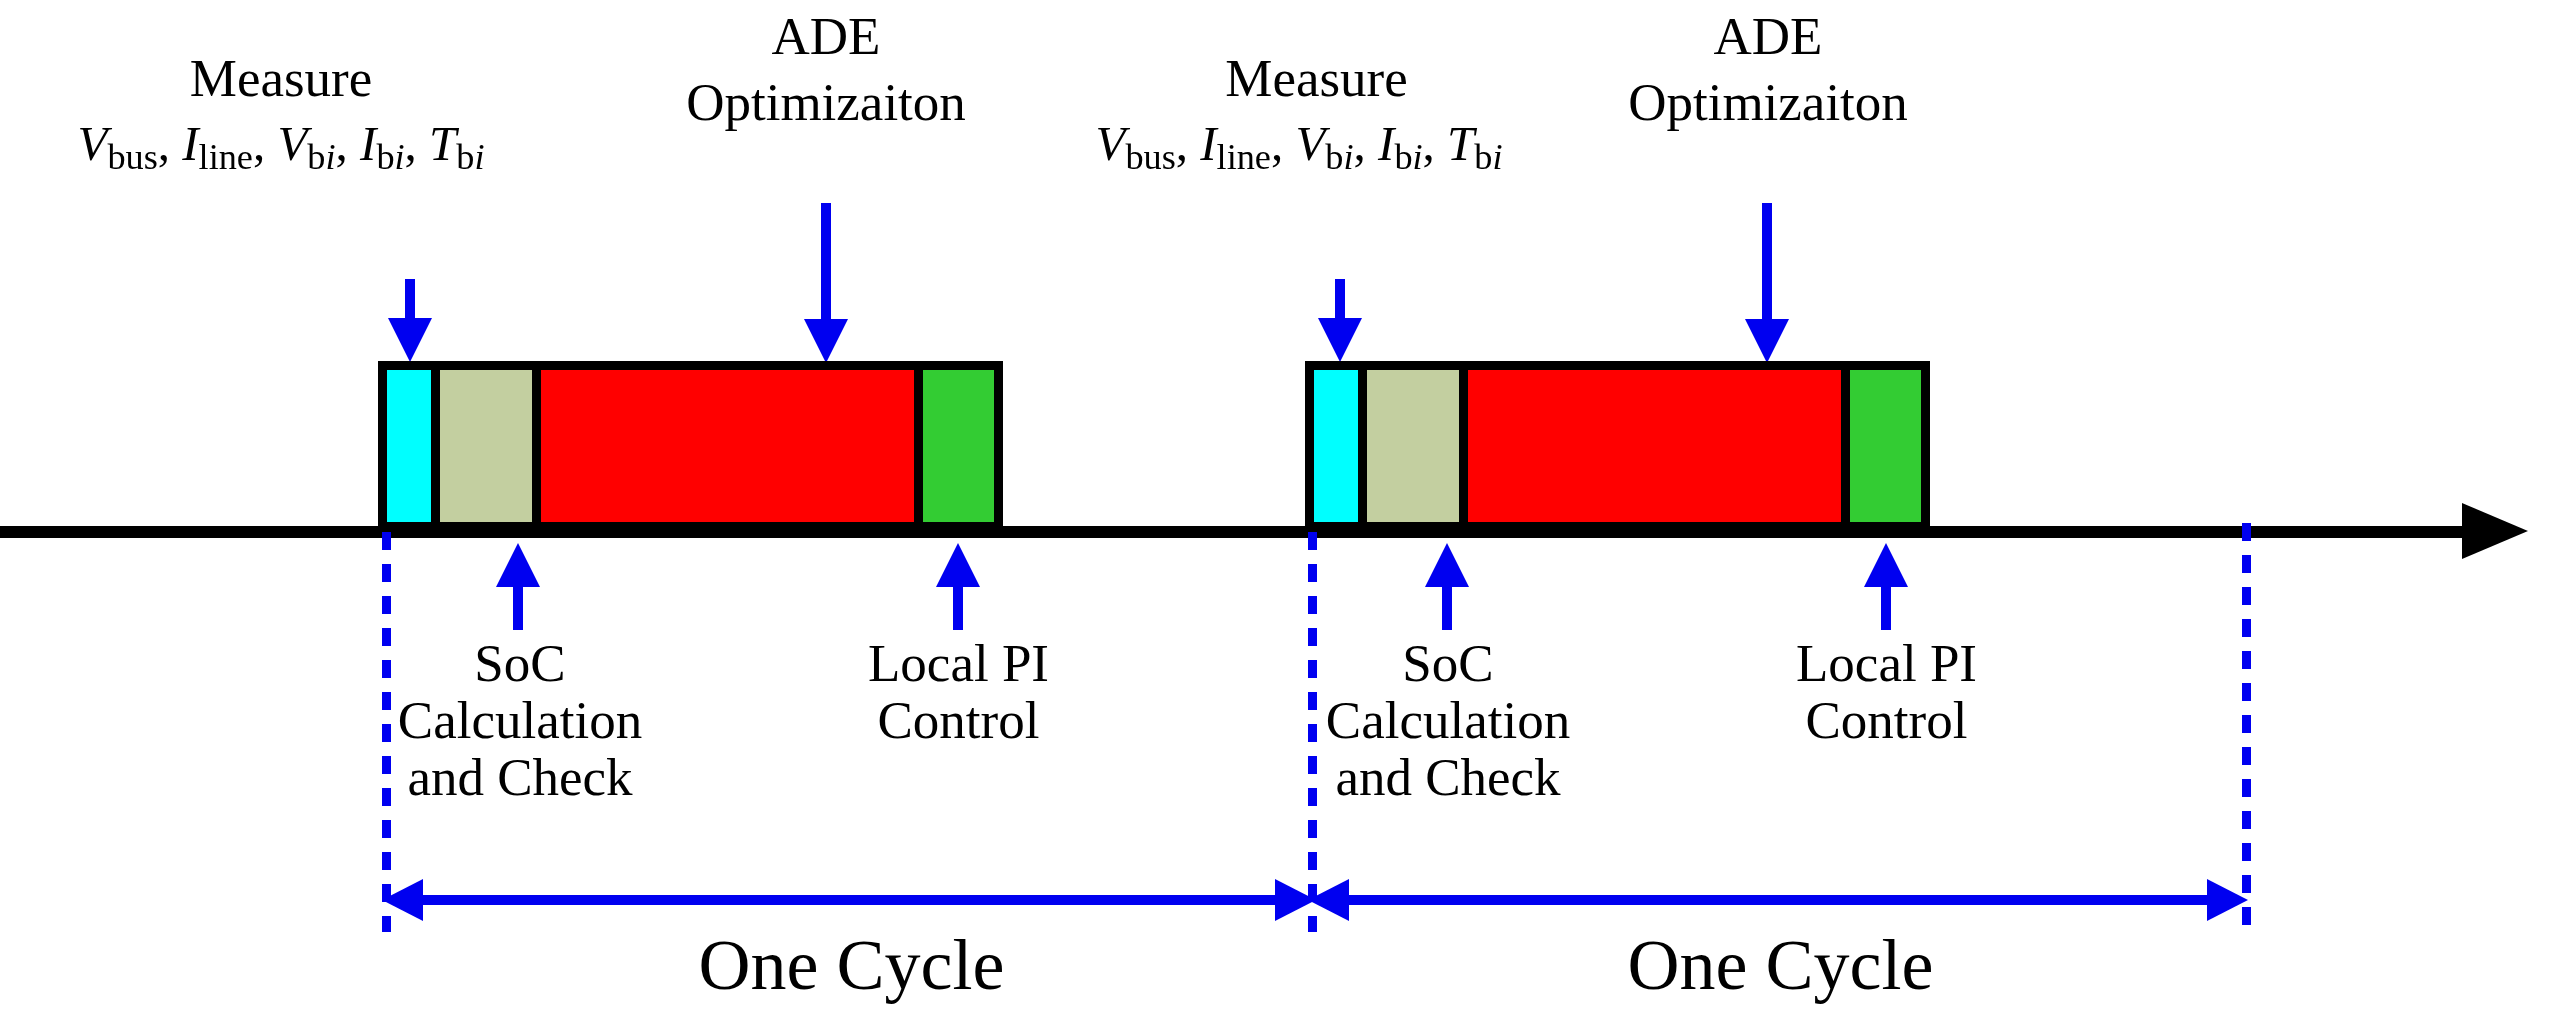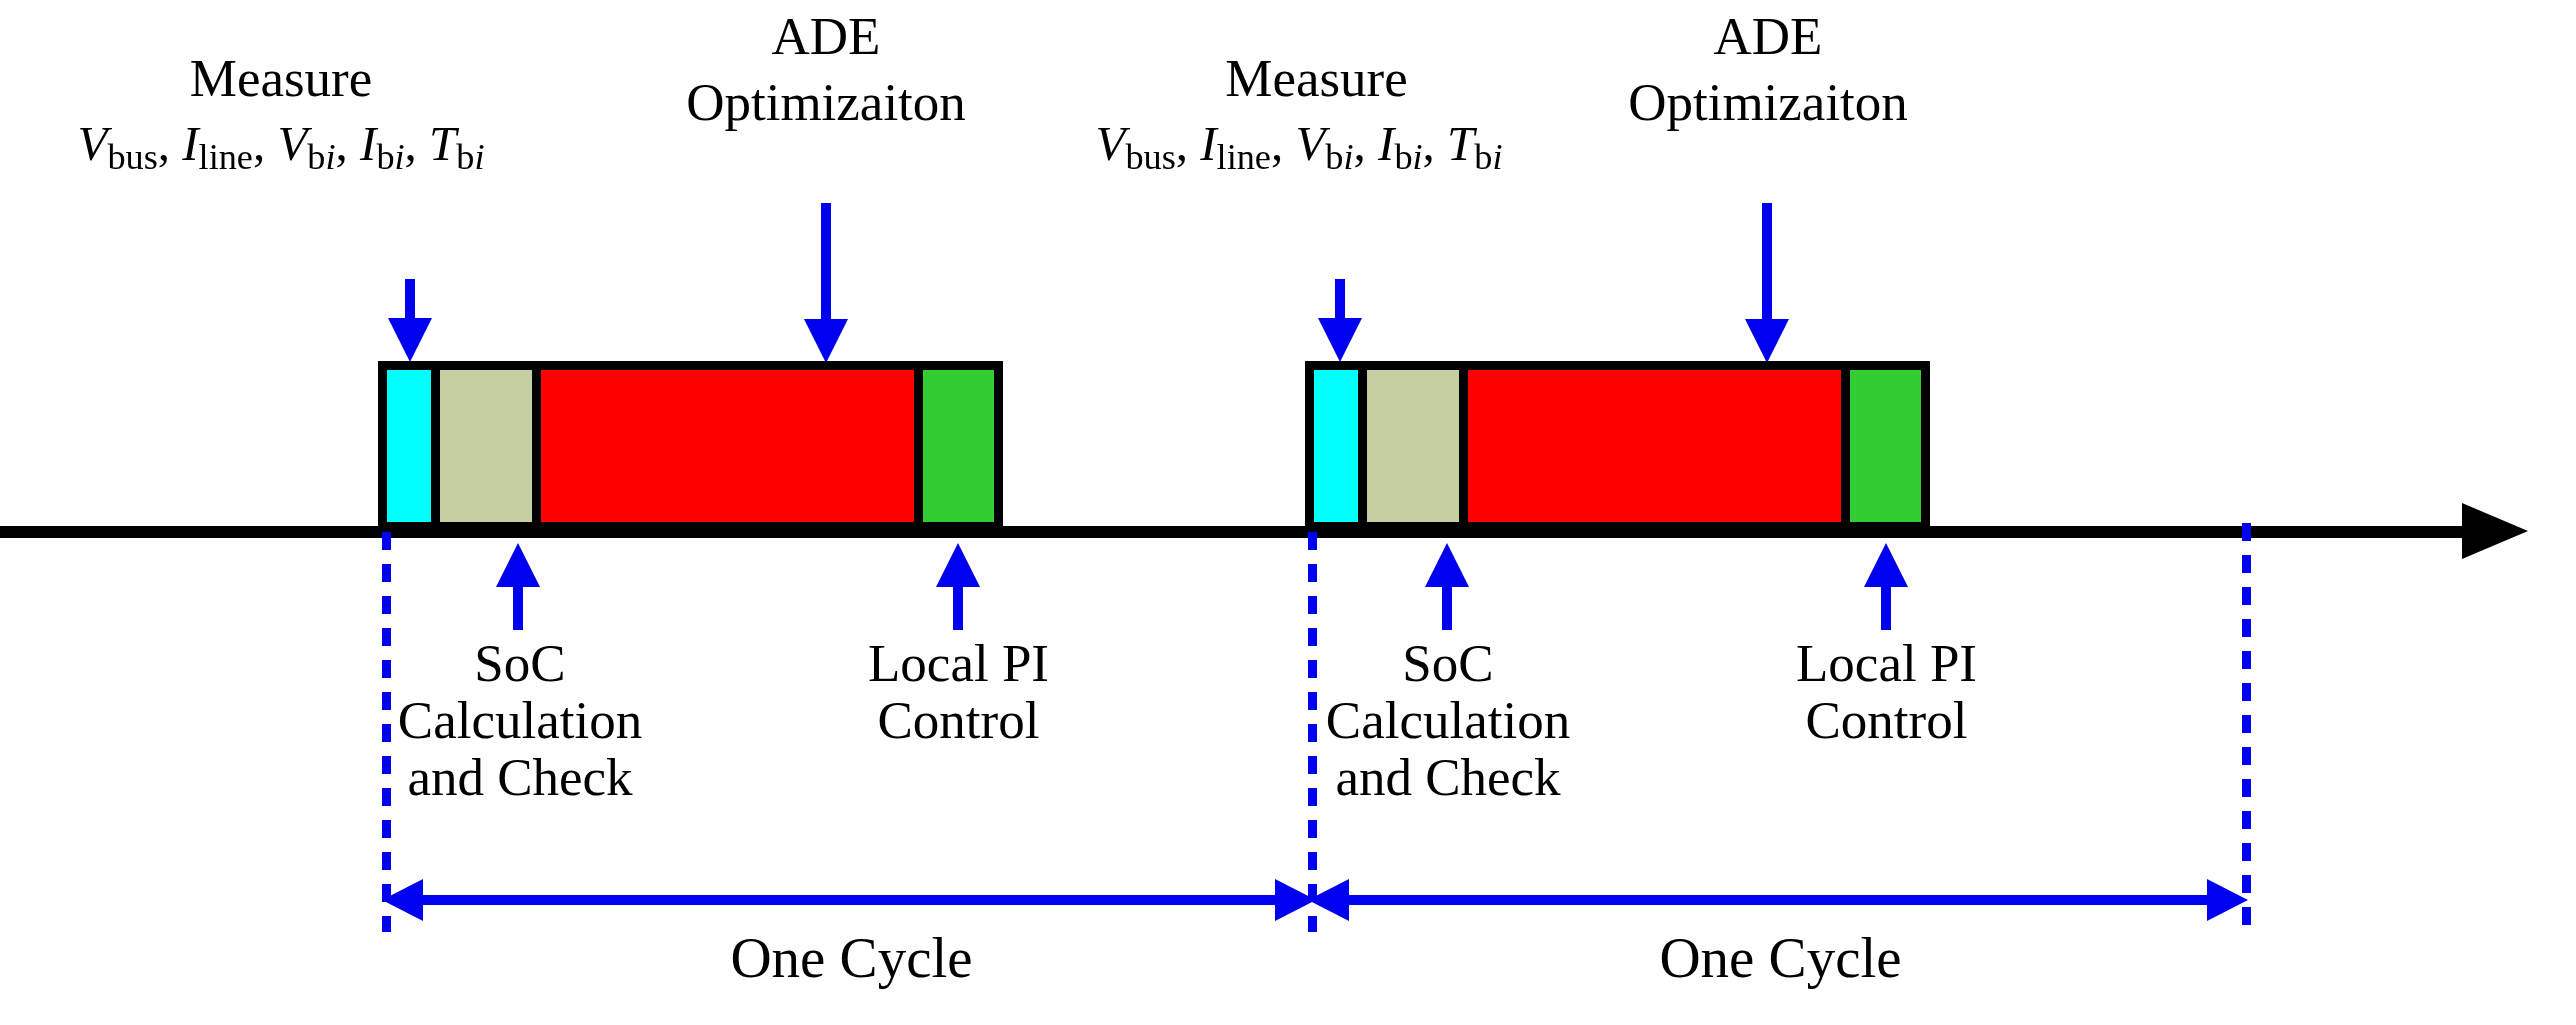--- a/index.html
+++ b/index.html
@@ -32,21 +32,21 @@
   .lbl-vars {
     font-size: 49px;
     white-space: nowrap;
   }
   .lbl-bottom {
     font-size: 53px;
     line-height: 1.08;
     white-space: normal;
   }
   .lbl-cycle {
-    font-size: 57px;
+    font-size: 72px;
   }
   .lbl-time {
     font-size: 68px;
   }
   .var { font-style: italic; }
   .sub {
     font-style: normal;
     font-size: 0.74em;
     vertical-align: -0.24em;
   }

